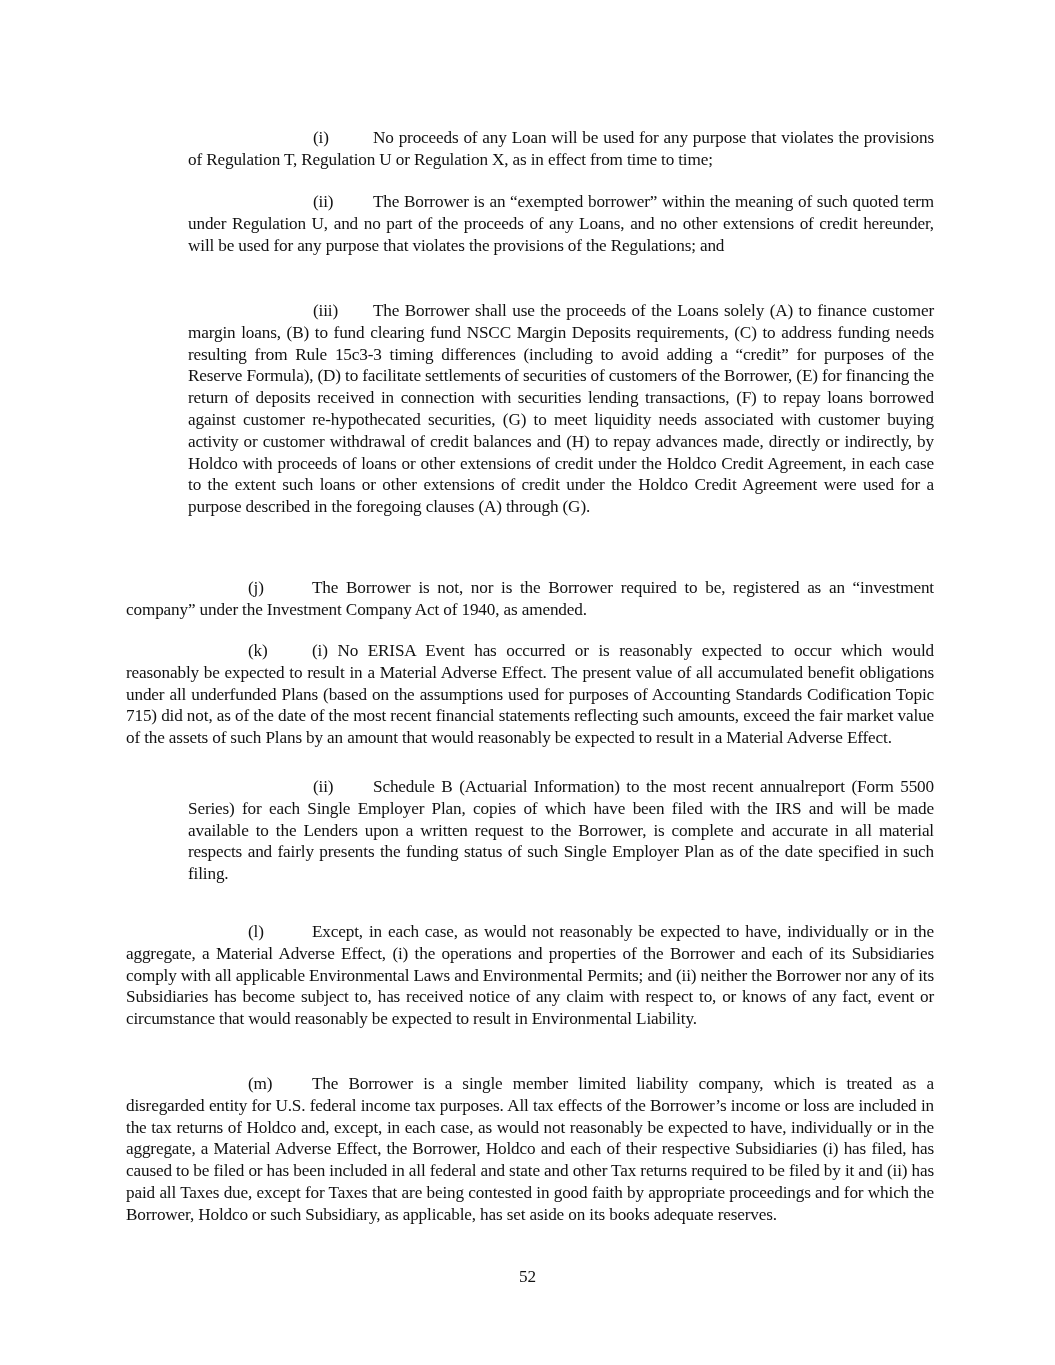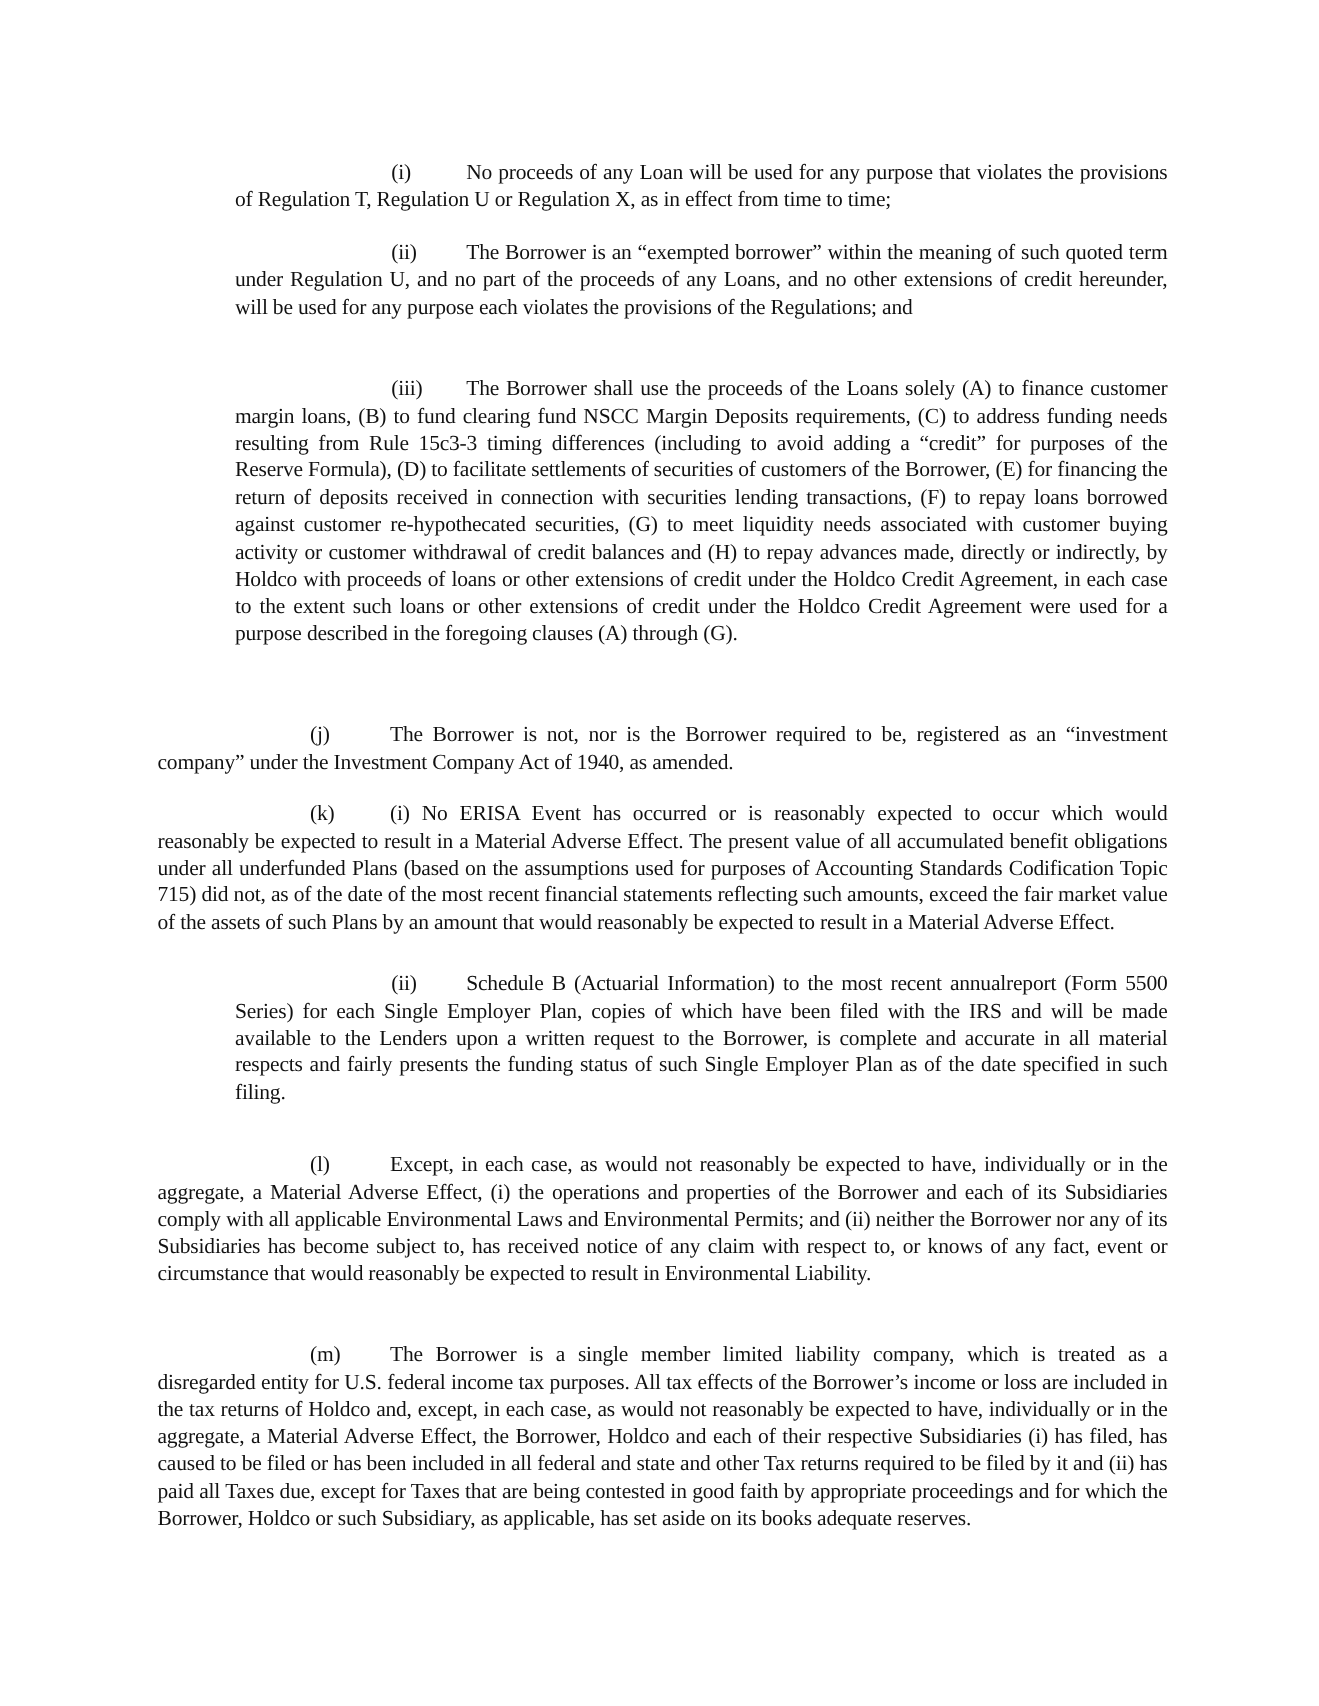--- a/index.html
+++ b/index.html
@@ -59,28 +59,29 @@
       font-size: 17.2px;
     }
   </style>
 </head>
 <body>
 
 <div class="page">
 
   <p class="para sub" style="top:127px;"><span class="label">(i)</span><span>No proceeds of any Loan will be used for any purpose that violates the provisions of Regulation T, Regulation U or Regulation X, as in effect from time to time;</span></p>
 
-  <p class="para sub" style="top:191px;"><span class="label">(ii)</span><span>The Borrower is an “exempted borrower” within the meaning of such quoted term under Regulation U, and no part of the proceeds of any Loans, and no other extensions of credit hereunder, will be used for any purpose each violates  the provisions of the Regulations; and</span></p>
+  <p class="para sub" style="top:191px;"><span class="label">(ii)</span><span>The Borrower is an “exempted borrower” within the meaning of such quoted term under Regulation U, and no part of the proceeds of any Loans, and no other extensions of credit hereunder, will be used for any purpose that violates  the provisions of the Regulations; and</span></p>
 
   <p class="para sub" style="top:300px;"><span class="label">(iii)</span><span>The Borrower shall use the proceeds of the Loans solely (A) to finance customer margin loans, (B) to fund clearing fund NSCC Margin Deposits requirements, (C) to address funding needs resulting from Rule 15c3-3 timing differences (including to avoid adding a “credit” for purposes of the Reserve Formula), (D) to facilitate settlements of securities of customers of the Borrower, (E) for financing the return of deposits received in  connection with securities lending transactions, (F) to repay loans borrowed against customer re-hypothecated securities, (G) to meet liquidity  needs associated with customer buying activity or customer withdrawal of credit balances and (H) to repay advances made, directly or indirectly, by Holdco with proceeds of loans or other extensions of credit under the Holdco Credit Agreement, in each case to the extent such loans or other extensions of credit under the Holdco Credit Agreement were used for a purpose described in the foregoing clauses (A) through (G).</span></p>
 
   <p class="para main" style="top:561px;"><span class="label">(j)</span><span>The Borrower is not, nor is the Borrower required to be, registered as an “investment company” under the Investment Company Act of 1940, as amended.</span></p>
 
   <p class="para main" style="top:624px;"><span class="label">(k)</span><span>(i) No ERISA Event has occurred or is reasonably expected to occur which would reasonably be expected to result in a Material Adverse Effect.  The present value of all accumulated benefit obligations under all underfunded Plans (based on the assumptions used for purposes of Accounting Standards Codification Topic 715) did not, as of the date of the most recent financial statements reflecting such amounts, exceed the fair market value of the assets of such Plans by an amount that would reasonably be expected to result in a Material Adverse Effect.</span></p>
 
   <p class="para sub" style="top:776px;"><span class="label">(ii)</span><span>Schedule B (Actuarial Information) to the most recent annualreport (Form 5500 Series) for each Single Employer Plan, copies of which have been filed with the IRS and will be made available  to the Lenders upon a written request to the Borrower, is complete and accurate in all  material respects and fairly presents the funding status of such Single Employer Plan as of the date specified in such filing.</span></p>
 
   <p class="para main" style="top:905px;"><span class="label">(l)</span><span>Except, in each case, as would not reasonably be expected to have, individually or in  the aggregate, a Material Adverse Effect, (i) the operations  and properties of the Borrower and each of its Subsidiaries comply with all applicable Environmental Laws and Environmental Permits; and (ii) neither the Borrower nor any of its Subsidiaries has become subject to, has received notice of any claim with respect to, or knows of any fact, event or circumstance that would reasonably be expected to result in Environmental Liability.</span></p>
 
   <p class="para main" style="top:1057px;"><span class="label">(m)</span><span>The Borrower is a single member limited  liability  company, which is treated as a disregarded entity for U.S. federal income tax purposes.  All tax effects of the Borrower’s income or loss are included in the tax returns of Holdco and, except, in each case, as would not reasonably be expected to have, individually  or in the aggregate, a Material Adverse Effect, the Borrower, Holdco and each of their respective Subsidiaries (i) has filed,  has caused to be filed or has been included in all federal and state and other Tax returns required to be filed by it and (ii) has paid all  Taxes due, except for Taxes that are being contested in good faith by appropriate proceedings and for which the Borrower, Holdco or such Subsidiary, as applicable, has set aside on its books adequate reserves.</span></p>
 
+  <div class="page-number">52</div>
 
 </div>
 
 </body></html>

